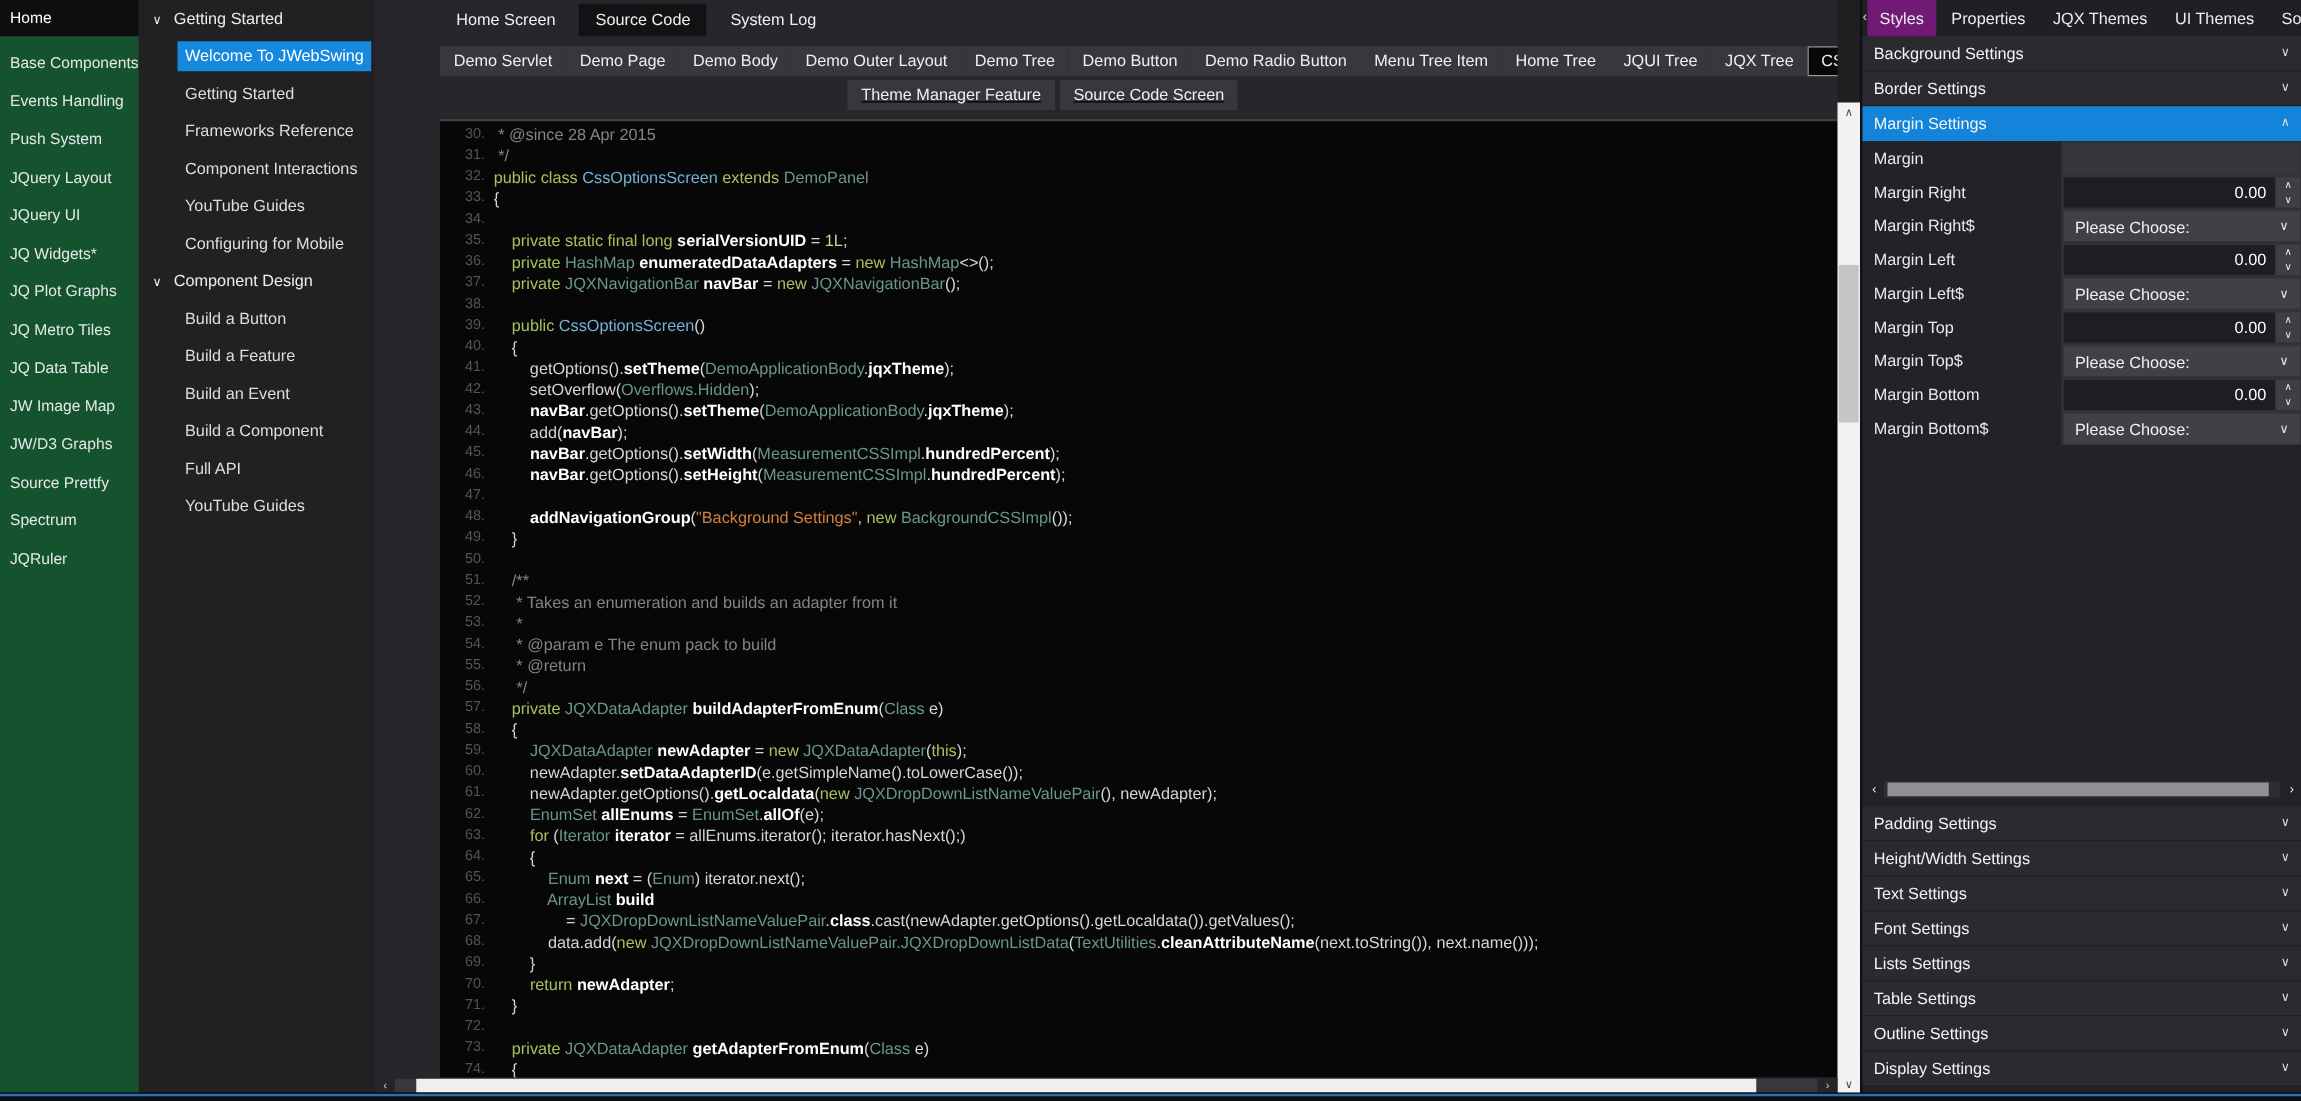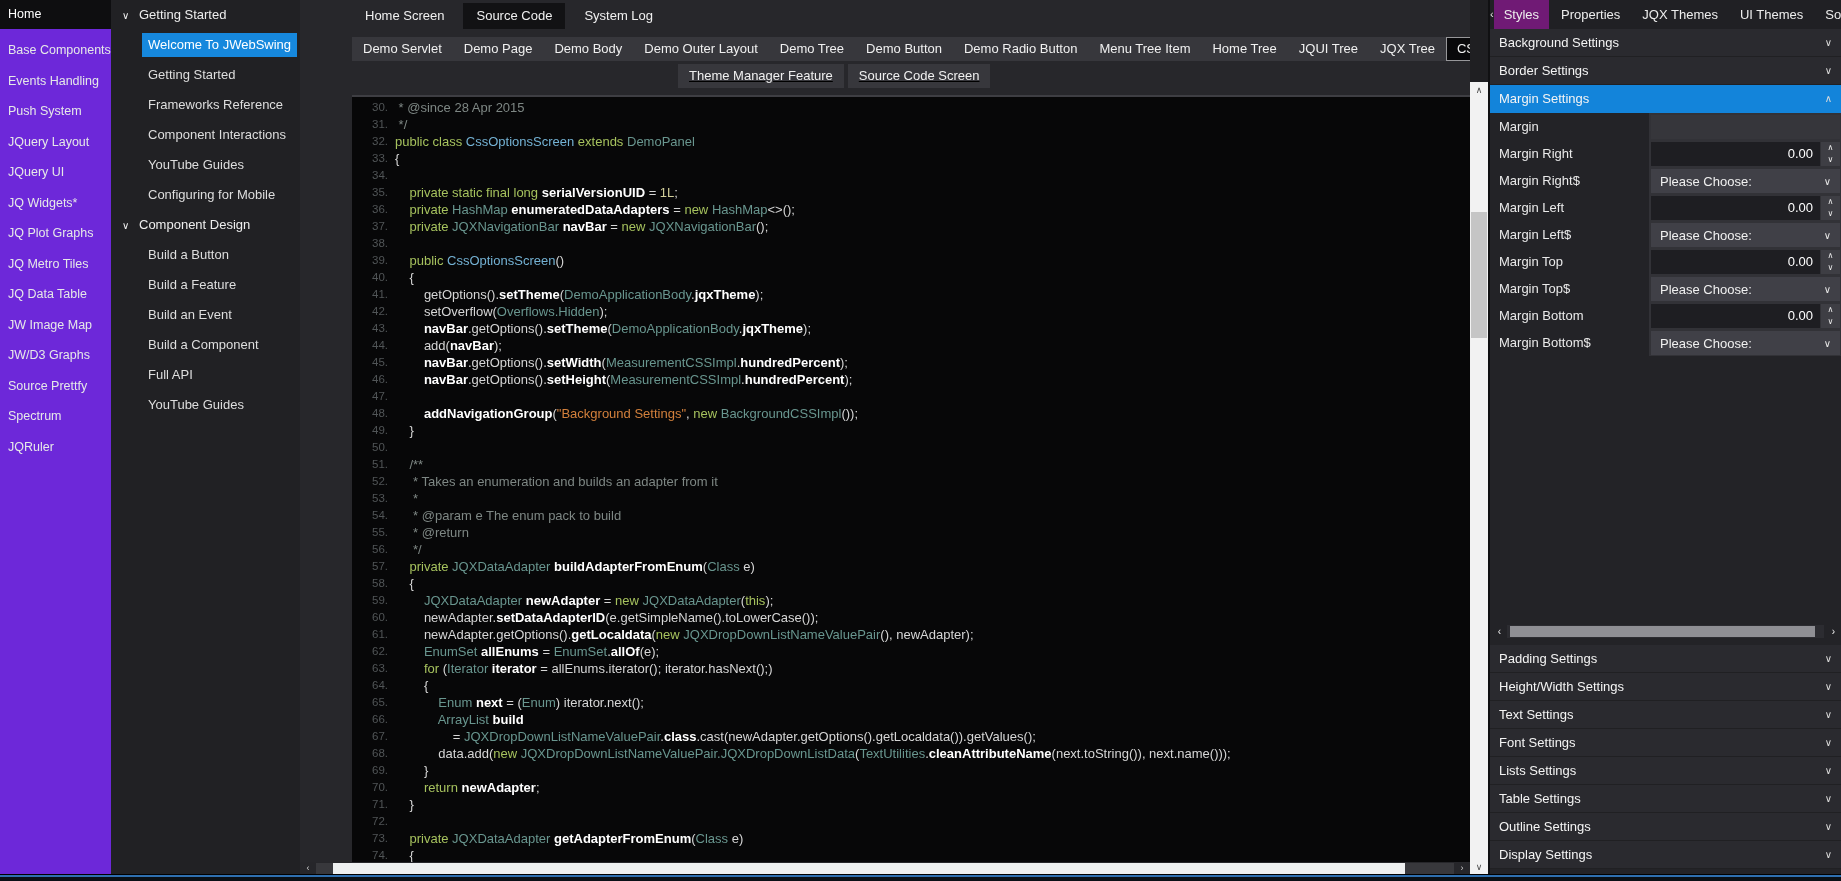--- a/index.html
+++ b/index.html
@@ -1,20 +1,20 @@
 <!DOCTYPE html>
 <html><head>
 <meta charset="utf-8">
 <style>
   html,body{margin:0;padding:0;background:#000;}
   .app{position:relative;width:1841px;height:881px;overflow:hidden;background:#27272b;
        font-family:"Liberation Sans",sans-serif;}
 
   
-  .sidebar{position:absolute;left:0;top:0;width:111px;height:875px;background:#6d28d9;}
+  .sidebar{position:absolute;left:0;top:0;width:111px;height:875px;background:#14532d;}
   .sb-item{height:30.5px;line-height:30.5px;padding-left:8px;font-size:12.5px;color:#e6e8e8;
            white-space:nowrap;cursor:default;}
   .sb-item.sel{height:29px;line-height:29px;background:#0e0e10;color:#fff;margin-bottom:6px;}
 
   
   .tree{position:absolute;left:111px;top:0;width:189px;height:875px;background:#212124;}
   .tree-row{height:30px;line-height:30px;font-size:13px;color:#dedede;white-space:nowrap;}
   .tree-group{padding-left:11px;color:#eee;}
   .tree-group .chev{display:inline-block;width:17px;font-size:10px;color:#f0f0f0;}
   .tree-item{padding-left:37px;}

